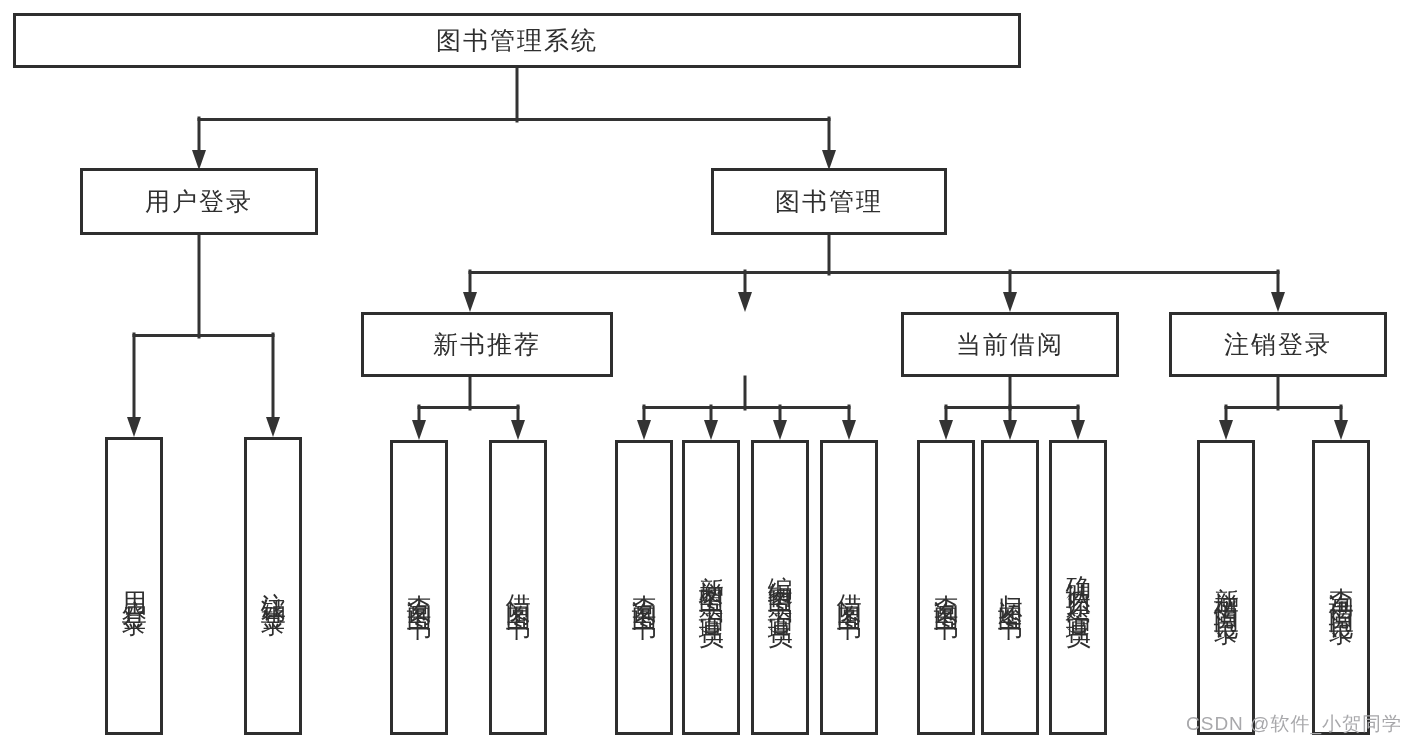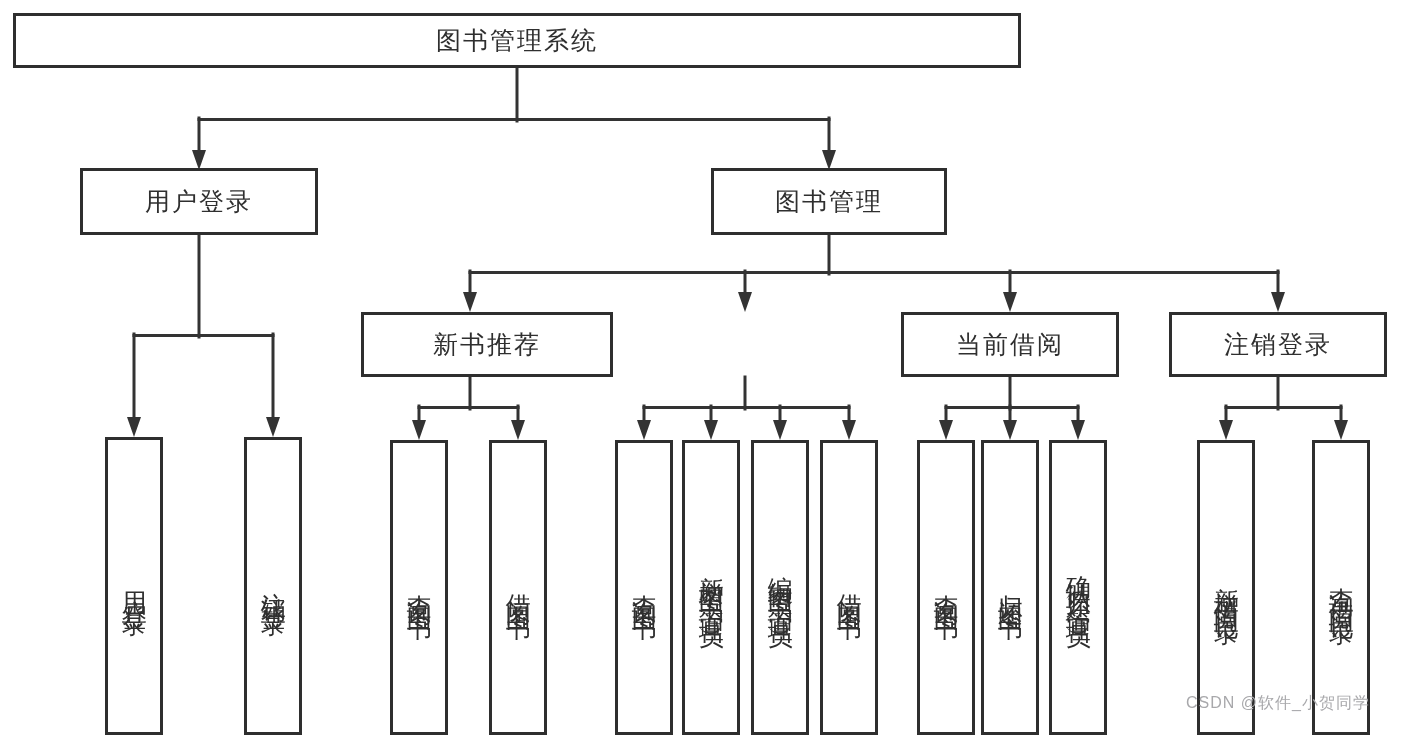--- a/index.html
+++ b/index.html
@@ -39,22 +39,22 @@
   .vbox .label {
     writing-mode: vertical-rl;
     text-orientation: mixed;
     font-size: 25px;
     letter-spacing: 7px;
     line-height: 1.1;
   }
   .watermark {
     position: absolute;
     left: 1186px;
-    top: 693px;
-    font-size: 16px;
+    top: 711px;
+    font-size: 19px;
     letter-spacing: 1px;
     color: #a8a8ab;
     white-space: nowrap;
   }
 </style>
 </head>
 <body>
 
 <div class="stage">
 

